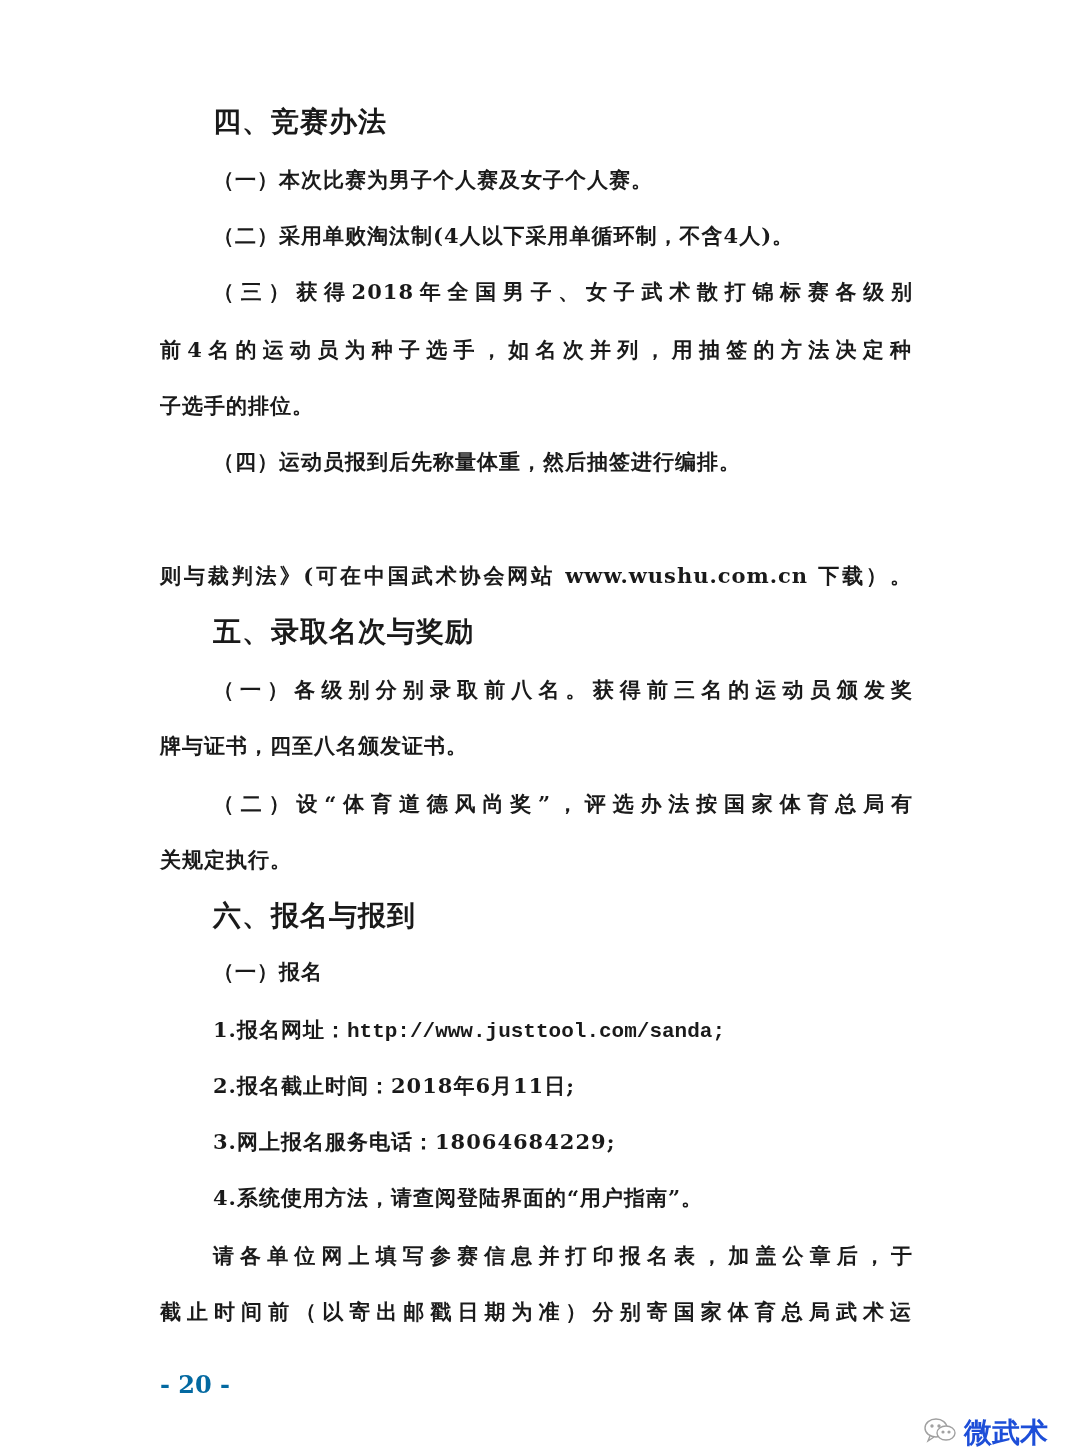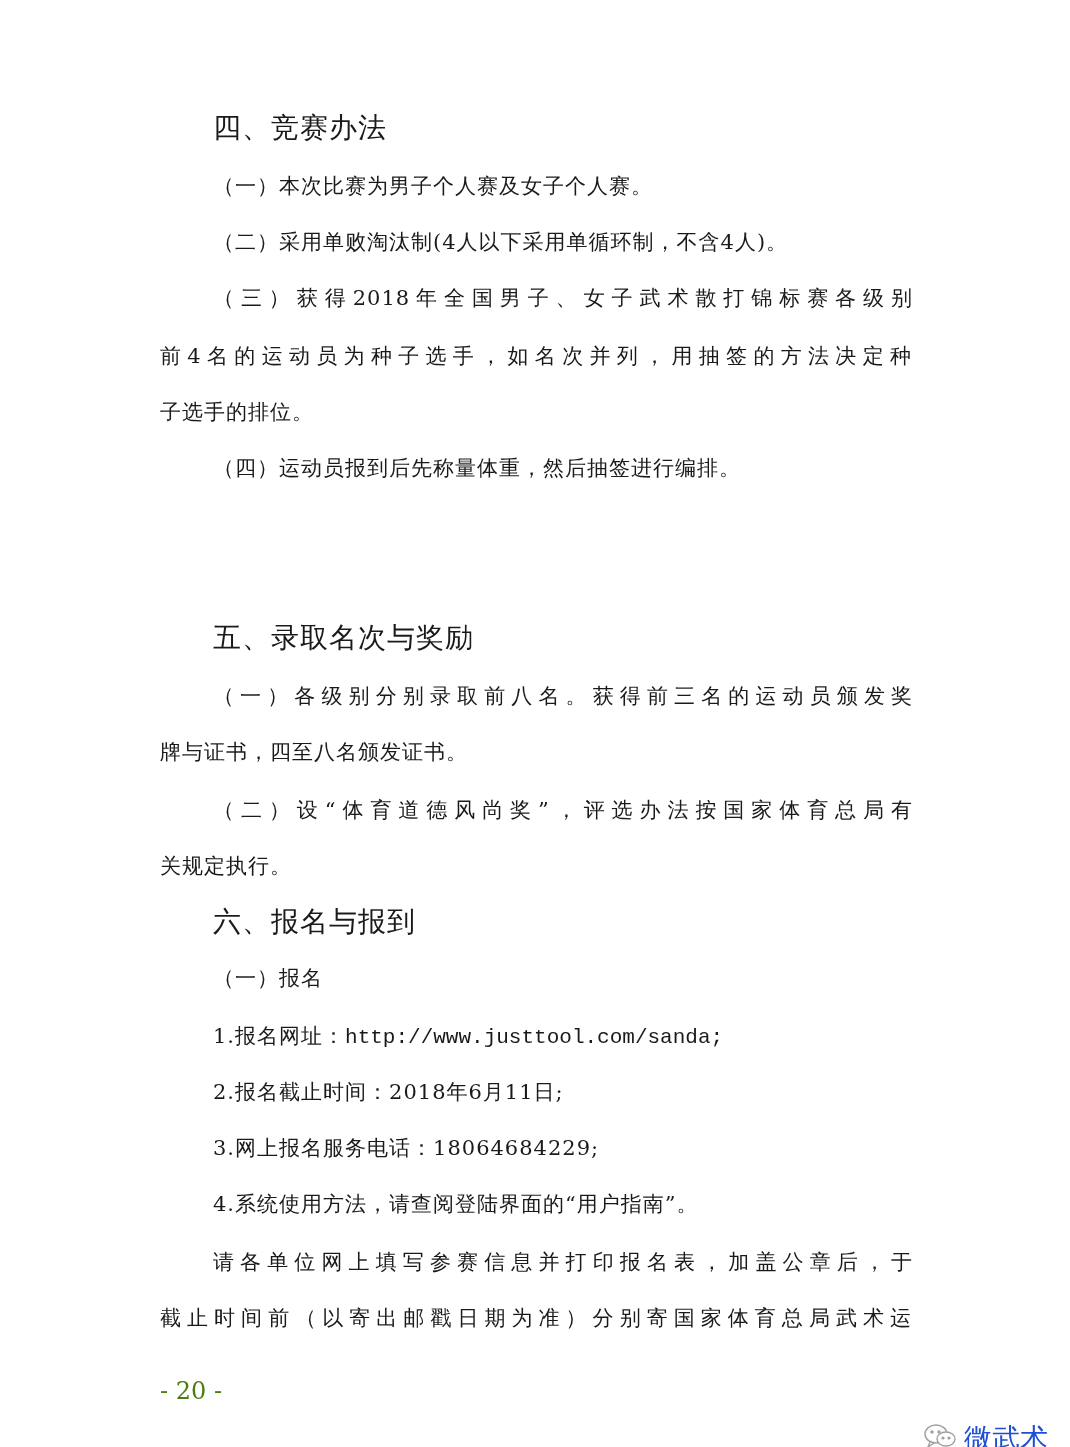--- a/index.html
+++ b/index.html
@@ -4,21 +4,21 @@
   <style>
     html, body { margin: 0; padding: 0; }
     body {
       width: 1070px; height: 1447px;
       background: #ffffff;
       position: relative;
       overflow: hidden;
       font-family: "DejaVu Serif", "Liberation Serif", serif;
       color: #1a1a1a;
     }
-    .page { position: absolute; left: 0; top: 8px; width: 1070px; height: 1377px; }
+    .page { position: absolute; left: 0; top: 2px; width: 1070px; height: 1377px; font-weight: bold; }
     .line {
       position: absolute;
       white-space: nowrap;
       font-size: 21px;
       line-height: 36px;
       letter-spacing: 1px;
     }
     .heading {
       font-family: "DejaVu Sans", "Liberation Sans", sans-serif;
       font-size: 28px;
@@ -28,21 +28,21 @@
       width: 752px;
       text-align: justify;
       text-align-last: justify;
     }
     .mono { font-family: "Liberation Mono", "DejaVu Sans Mono", monospace; letter-spacing: 0; }
     .page-number {
       position: absolute;
       left: 160px; top: 1368px;
       font-size: 24px;
       line-height: 30px;
-      color: #4d7c0f;
+      color: #0369a1;
     }
     .watermark {
       position: absolute;
       left: 922px; top: 1412px;
       display: flex; align-items: center; gap: 6px;
       color: #1d4ed8;
       font-family: "DejaVu Sans", "Liberation Sans", sans-serif;
       font-size: 28px;
     }
     .watermark svg { width: 36px; height: 28px; }
@@ -52,20 +52,21 @@
 
 <div class="page">
 
   <div class="line heading" style="left:213px; top:102px;">四、竞赛办法</div>
   <div class="line" style="left:213px; top:160px;">（一）本次比赛为男子个人赛及女子个人赛。</div>
   <div class="line" style="left:213px; top:216px;">（二）采用单败淘汰制(4人以下采用单循环制，不含4人)。</div>
   <div class="line justify" style="left:213px; top:272px; width:700px;">（三）获得2018年全国男子、女子武术散打锦标赛各级别</div>
   <div class="line justify" style="left:160px; top:330px;">前4名的运动员为种子选手，如名次并列，用抽签的方法决定种</div>
   <div class="line" style="left:160px; top:386px;">子选手的排位。</div>
   <div class="line" style="left:213px; top:442px;">（四）运动员报到后先称量体重，然后抽签进行编排。</div>
+  <div class="line justify" style="left:160px; top:556px;">则与裁判法》(可在中国武术协会网站 www.wushu.com.cn 下载）。</div>
 
   <div class="line heading" style="left:213px; top:612px;">五、录取名次与奖励</div>
   <div class="line justify" style="left:213px; top:670px; width:700px;">（一）各级别分别录取前八名。获得前三名的运动员颁发奖</div>
   <div class="line" style="left:160px; top:726px;">牌与证书，四至八名颁发证书。</div>
   <div class="line justify" style="left:213px; top:784px; width:700px;">（二）设“体育道德风尚奖”，评选办法按国家体育总局有</div>
   <div class="line" style="left:160px; top:840px;">关规定执行。</div>
 
   <div class="line heading" style="left:213px; top:896px;">六、报名与报到</div>
   <div class="line" style="left:213px; top:952px;">（一）报名</div>
 

